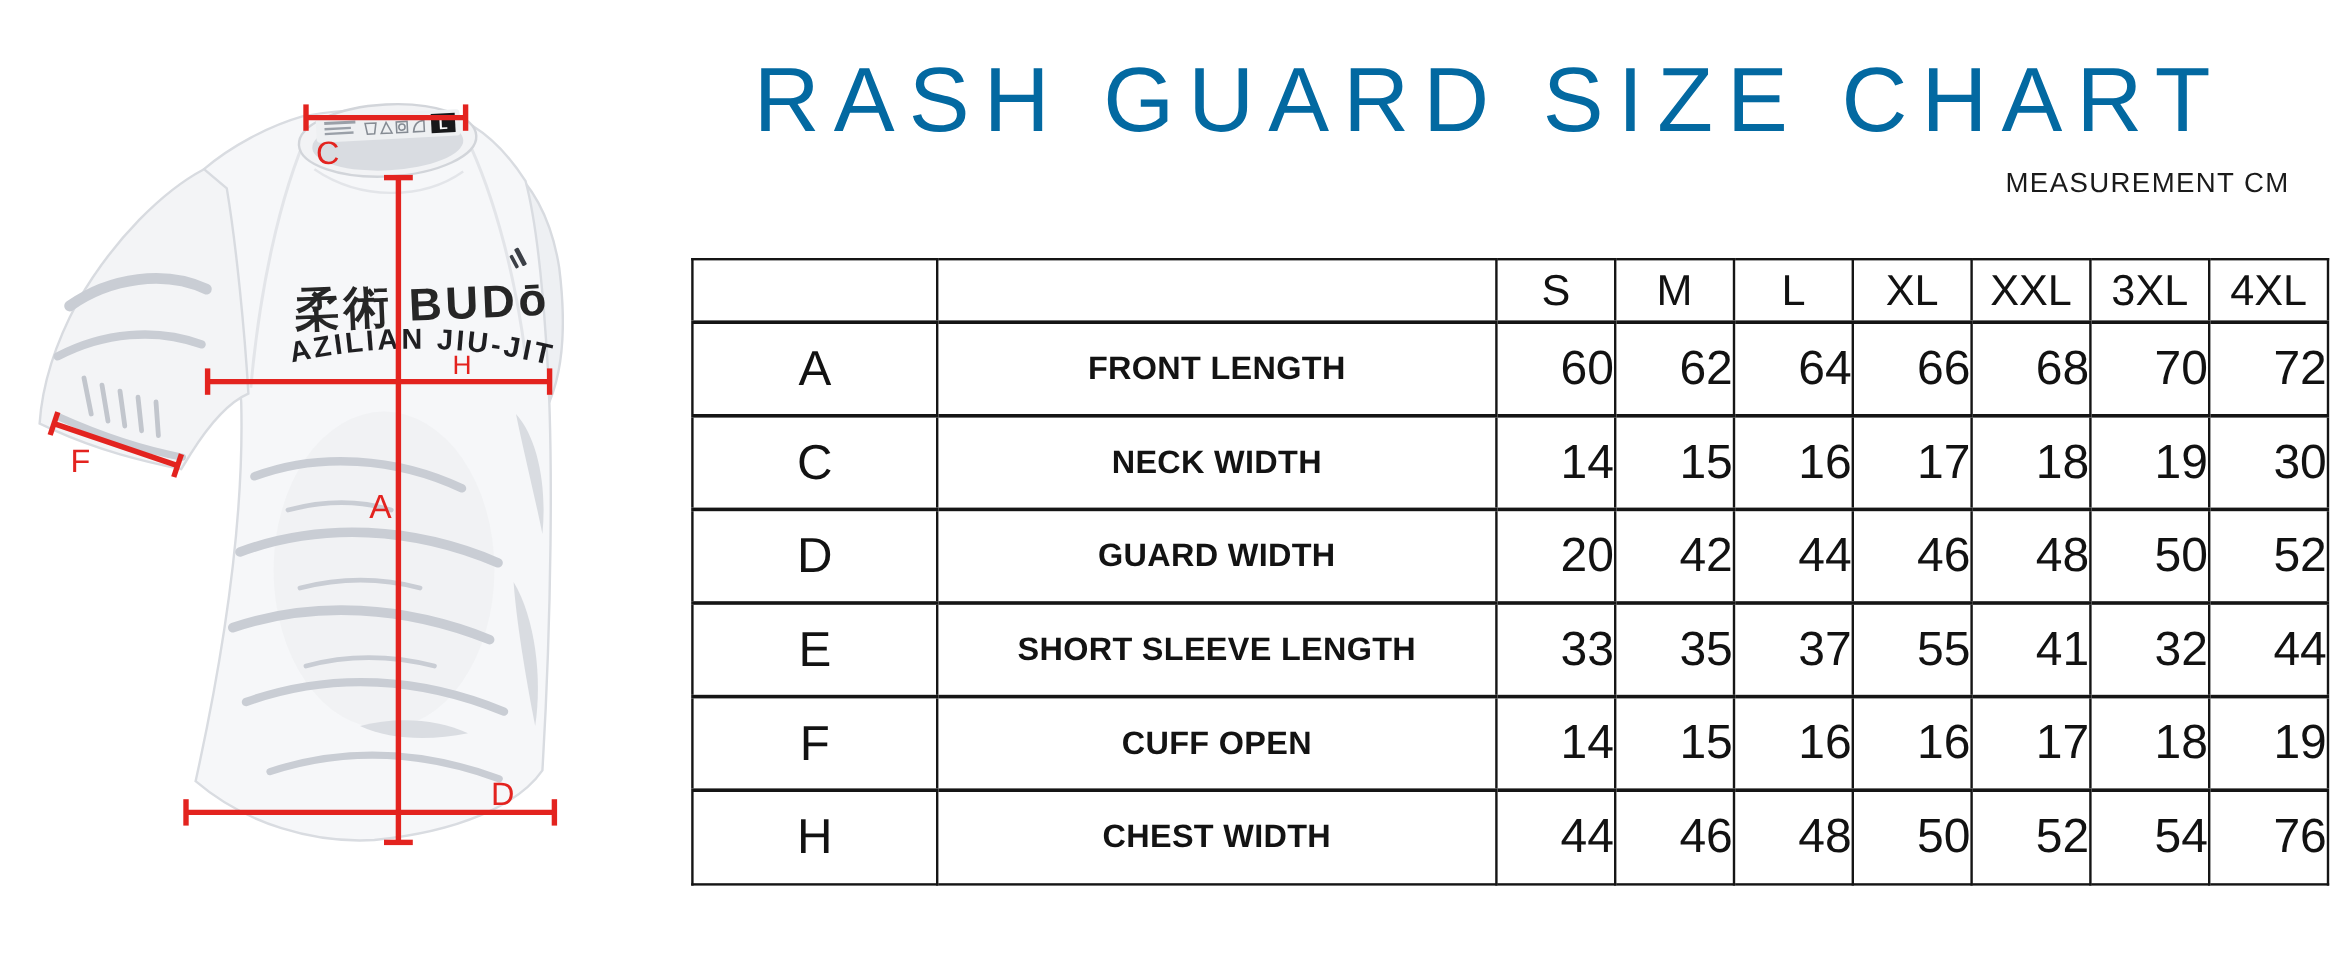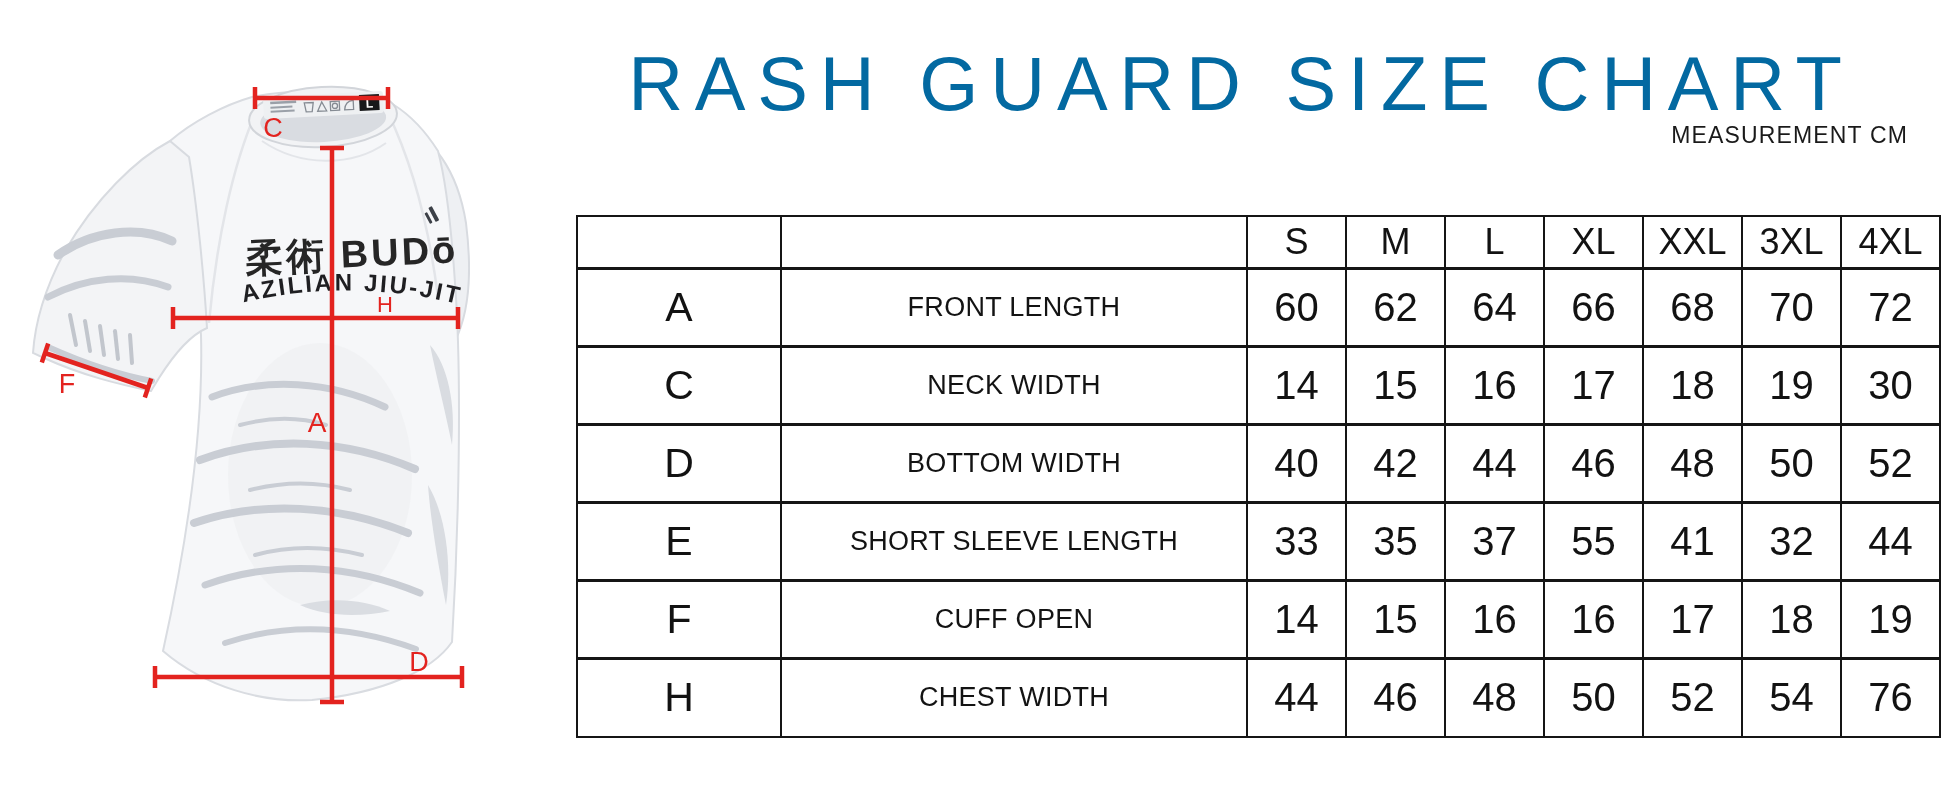--- a/index.html
+++ b/index.html
@@ -9,42 +9,42 @@
     font-family:"Liberation Sans", sans-serif;
     color:#111;
   }
   .title{
     position:absolute;left:566px;top:46px;width:1350px;
     text-align:center;white-space:nowrap;
     font-size:76px;font-weight:300;letter-spacing:0.155em;
     color:#0369a1;line-height:1;
   }
   .subtitle{
-    position:absolute;top:122px;right:38px;
+    position:absolute;top:139px;right:38px;
     font-size:23px;font-weight:400;letter-spacing:0.05em;
     color:#1a1a1a;
   }
   table.size-table{
     position:absolute;left:576px;top:215px;width:1363px;
     border-collapse:collapse;table-layout:fixed;
     background:#fff;
   }
   .size-table th,.size-table td{
     border:2px solid #151515;
     text-align:center;vertical-align:middle;padding:0;
     overflow:hidden;white-space:nowrap;
   }
   .size-table tbody td{border-top-width:3px;}
   .size-table thead th{
     height:50px;font-size:36px;font-weight:400;color:#121212;
   }
   .size-table tbody tr{height:78px;}
   .size-table td.key{font-size:41px;font-weight:400;color:#121212;}
-  .size-table td.label{font-size:27px;font-weight:400;letter-spacing:0.01em;color:#131313;}
-  .size-table td.val{font-size:40px;font-weight:400;color:#121212;}
+  .size-table td.label{font-size:27px;font-weight:700;letter-spacing:0.01em;color:#131313;}
+  .size-table td.val{font-size:40px;font-weight:400;color:#121212;text-align:right;}
   svg.shirt{position:absolute;left:0;top:45px;width:470px;height:710px;}
   .anno-text{fill:#e3231f;font-family:"Liberation Sans",sans-serif;font-weight:500;}
 </style>
 </head>
 <body>
 
 <svg class="shirt" viewBox="0 0 470 710" xmlns="http://www.w3.org/2000/svg" xmlns:xlink="http://www.w3.org/1999/xlink">
 
   <path d="M395 75 C 435 92 458 128 466 178 C 472 226 469 268 455 296 L 428 278 C 424 228 415 155 398 105 Z" fill="#eef0f3" stroke="#d8dbe0" stroke-width="2"></path>
 
@@ -203,22 +203,22 @@
       <td class="val">14</td>
       <td class="val">15</td>
       <td class="val">16</td>
       <td class="val">17</td>
       <td class="val">18</td>
       <td class="val">19</td>
       <td class="val">30</td>
     </tr>
     <tr>
       <td class="key">D</td>
-      <td class="label">BOTTOM WIDTH</td>
-      <td class="val">40</td>
+      <td class="label">GUARD WIDTH</td>
+      <td class="val">20</td>
       <td class="val">42</td>
       <td class="val">44</td>
       <td class="val">46</td>
       <td class="val">48</td>
       <td class="val">50</td>
       <td class="val">52</td>
     </tr>
     <tr>
       <td class="key">E</td>
       <td class="label">SHORT SLEEVE LENGTH</td>

